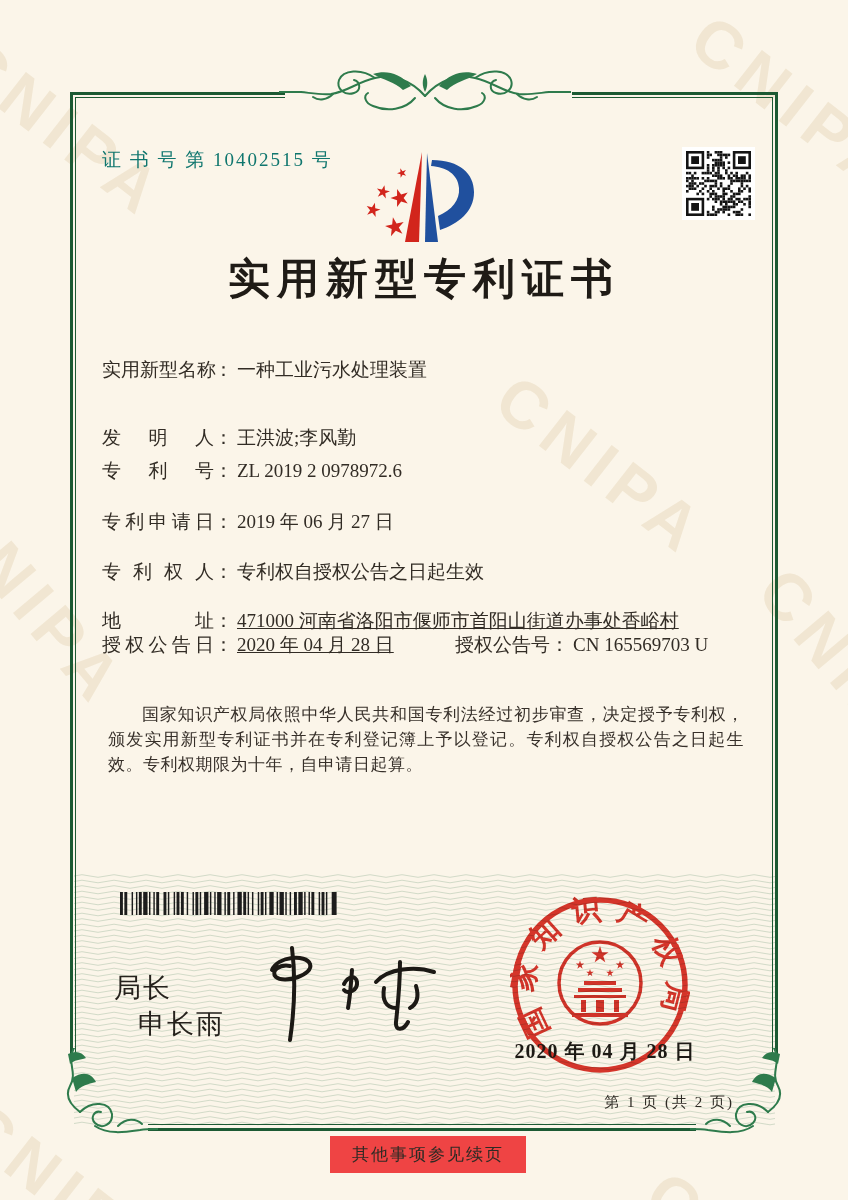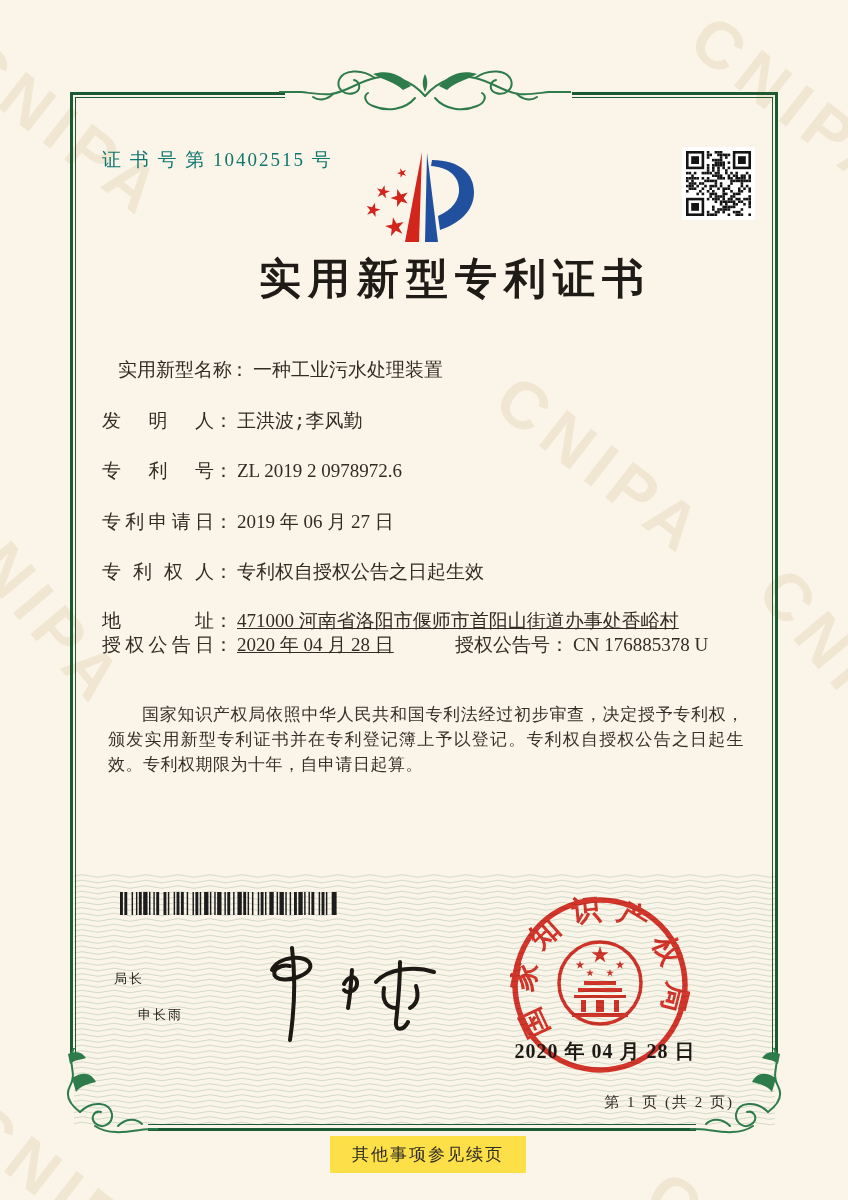--- a/index.html
+++ b/index.html
@@ -37,21 +37,21 @@
   
   .cert-no{
     position:absolute;left:102px;top:147px;
     font-size:19px;letter-spacing:2px;color:#0f766e;z-index:5;
   }
   #cnipa-logo{position:absolute;left:352px;top:140px;z-index:5;}
   #qr{position:absolute;left:682px;top:147px;z-index:5;}
   .title{
     position:absolute;left:70px;top:251px;width:708px;
     text-align:center;font-size:42px;font-weight:700;
-    letter-spacing:7px;color:#1f1b16;z-index:5;padding-left:31px;
+    letter-spacing:7px;color:#1f1b16;z-index:5;
   }
 
   
   .fields{position:absolute;left:102px;top:0;width:660px;z-index:5;}
   .frow{position:absolute;left:0;font-size:19px;white-space:nowrap;color:#322c25;}
   .flabel{
     display:inline-block;width:112px;
     text-align:justify;text-align-last:justify;
     vertical-align:bottom;
   }
@@ -64,40 +64,40 @@
     position:absolute;left:100px;top:694px;width:652px;z-index:5;
     font-size:17px;line-height:25px;text-align:justify;color:#37302a;
   }
   .body-text p{margin:8px;text-indent:2em;letter-spacing:.5px;}
 
   
   #barcode{position:absolute;left:120px;top:892px;z-index:5;}
   .signer{
     position:absolute;left:114px;z-index:5;
     font-family:"Liberation Sans","DejaVu Sans",sans-serif;
-    font-size:13px;font-weight:500;color:#25211c;letter-spacing:2px;
+    font-size:27px;font-weight:500;color:#25211c;letter-spacing:2px;
   }
   .signer.t1{top:970px;}
   .signer.t2{top:1006px;margin-left:24px;}
   #signature{position:absolute;left:248px;top:942px;z-index:6;}
 
   #seal{position:absolute;left:510px;top:895px;z-index:7;mix-blend-mode:multiply;}
   .seal-date{
     position:absolute;left:512px;top:1038px;width:186px;z-index:8;
     text-align:center;font-size:20px;font-weight:600;
     color:#1d1a15;letter-spacing:1px;white-space:nowrap;
   }
 
   .page-info{
     position:absolute;left:74px;top:1093px;width:660px;z-index:5;
     text-align:right;font-size:15px;letter-spacing:2px;color:#2e2a24;
   }
   .foot-note{
     position:absolute;left:330px;top:1136px;width:196px;height:37px;z-index:5;
-    background:#fde047;text-align:center;line-height:37px;
+    background:#ef4444;text-align:center;line-height:37px;
     font-size:17px;letter-spacing:2px;color:#2e2a24;
   }
 
   .orn{position:absolute;z-index:4;}
 </style>
 </head>
 <body>
 
 <div class="page">
 
@@ -438,42 +438,42 @@
       <rect x="53.4" y="6.6" width="13" height="13" fill="#ffffff"></rect>
       <rect x="56" y="9.2" width="7.800000000000001" height="7.800000000000001" fill="#141414"></rect>
       <rect x="4" y="50.800000000000004" width="18.2" height="18.2" fill="#141414"></rect>
       <rect x="6.6" y="53.4" width="13" height="13" fill="#ffffff"></rect>
       <rect x="9.2" y="56" width="7.800000000000001" height="7.800000000000001" fill="#141414"></rect>
     </svg>
 
   <div class="title">实用新型专利证书</div>
 
   <div class="fields">
-    <div class="frow" style="top:357px;margin-left:16px;">
+    <div class="frow" style="top:357px;">
       <span class="flabel">实用新型名称</span><span class="fcolon">：</span><span class="fvalue">一种工业污水处理装置</span>
     </div>
-    <div class="frow" style="top:408px;font-family:Liberation Mono, monospace;">
+    <div class="frow" style="top:425px;">
       <span class="flabel">发明人</span><span class="fcolon">：</span><span class="fvalue">王洪波;李风勤</span>
     </div>
     <div class="frow" style="top:458px;">
       <span class="flabel">专利号</span><span class="fcolon">：</span><span class="fvalue">ZL 2019 2 0978972.6</span>
     </div>
     <div class="frow" style="top:509px;">
       <span class="flabel">专利申请日</span><span class="fcolon">：</span><span class="fvalue">2019 年 06 月 27 日</span>
     </div>
     <div class="frow" style="top:559px;">
       <span class="flabel">专利权人</span><span class="fcolon">：</span><span class="fvalue">专利权自授权公告之日起生效</span>
     </div>
     <div class="frow" style="top:608px;text-decoration:underline;">
       <span class="flabel">地址</span><span class="fcolon">：</span><span class="fvalue">471000 河南省洛阳市偃师市首阳山街道办事处香峪村</span>
     </div>
     <div class="frow" style="top:632px;width:660px;text-decoration:underline;">
       <span class="flabel">授权公告日</span><span class="fcolon">：</span><span class="fvalue">2020 年 04 月 28 日</span>
       <span class="grant-no">
-        <span>授权公告号</span><span>：</span><span class="fvalue">CN 176885378 U</span>
+        <span>授权公告号</span><span>：</span><span class="fvalue">CN 165569703 U</span>
       </span>
     </div>
   </div>
 
   <div class="body-text">
     <p>国家知识产权局依照中华人民共和国专利法经过初步审查，决定授予专利权，颁发实用新型专利证书并在专利登记簿上予以登记。专利权自授权公告之日起生效。专利权期限为十年，自申请日起算。</p>
   </div>
 
   <svg id="barcode" width="220" height="23">
       <rect x="0" y="0" width="2.9" height="23" fill="#1c1c1c"></rect>

